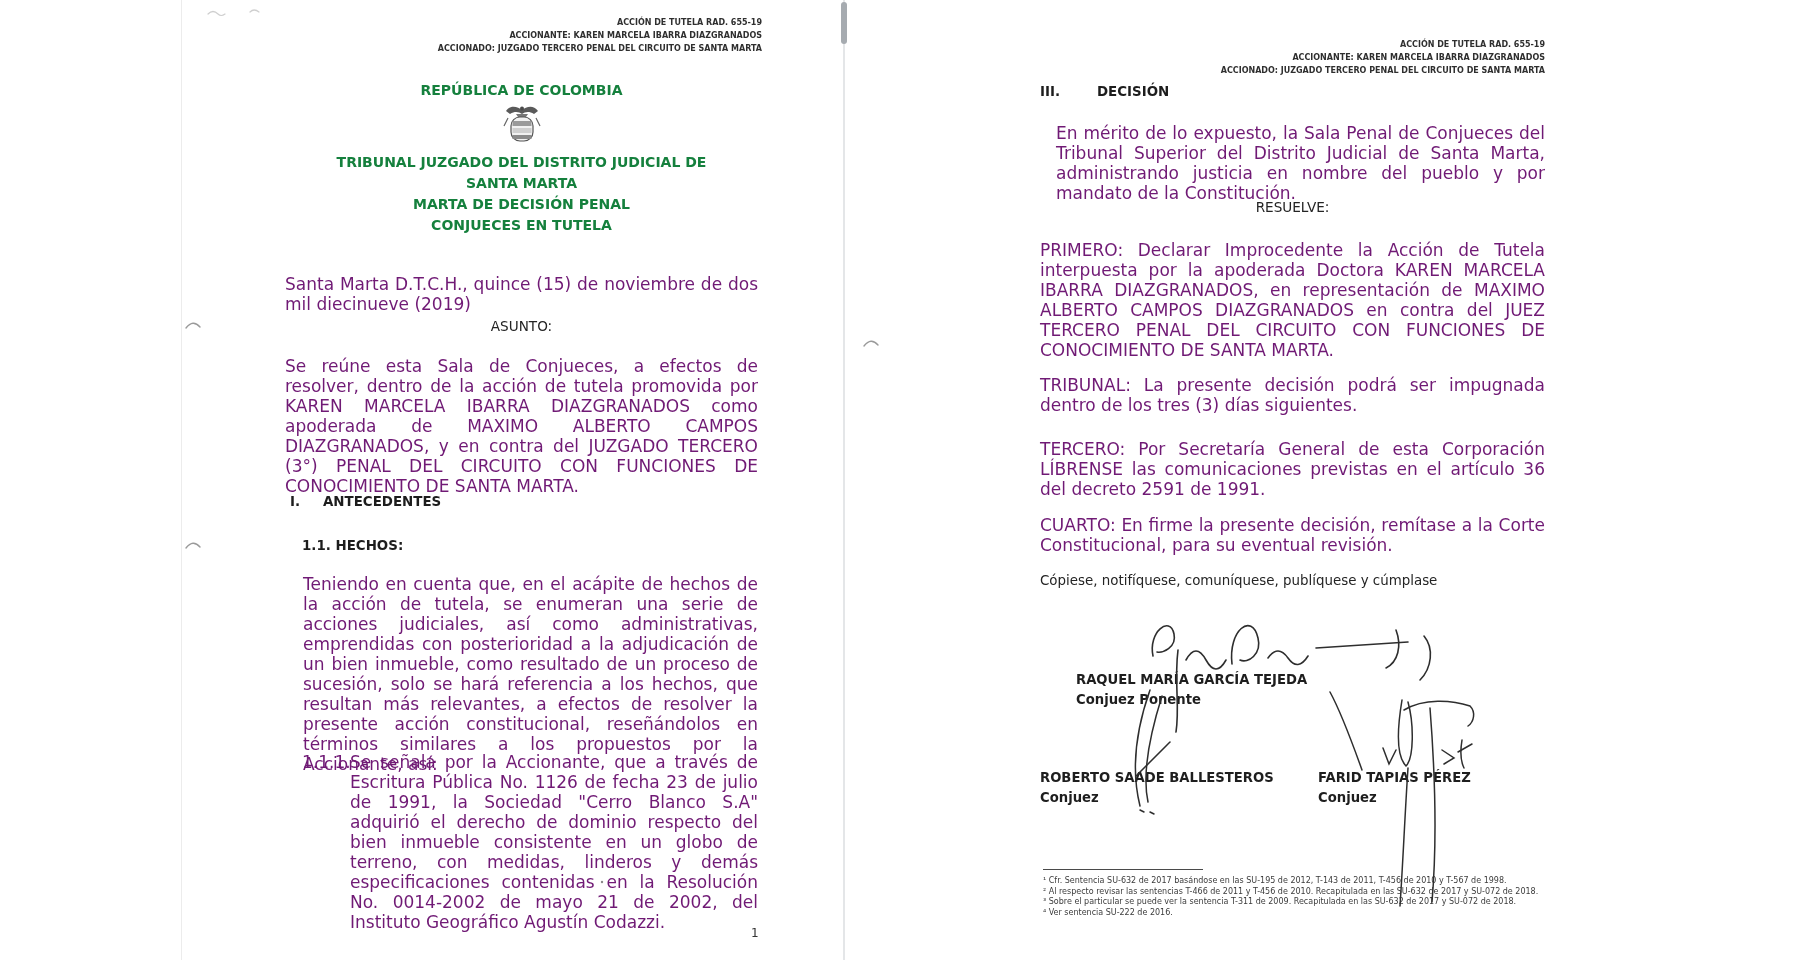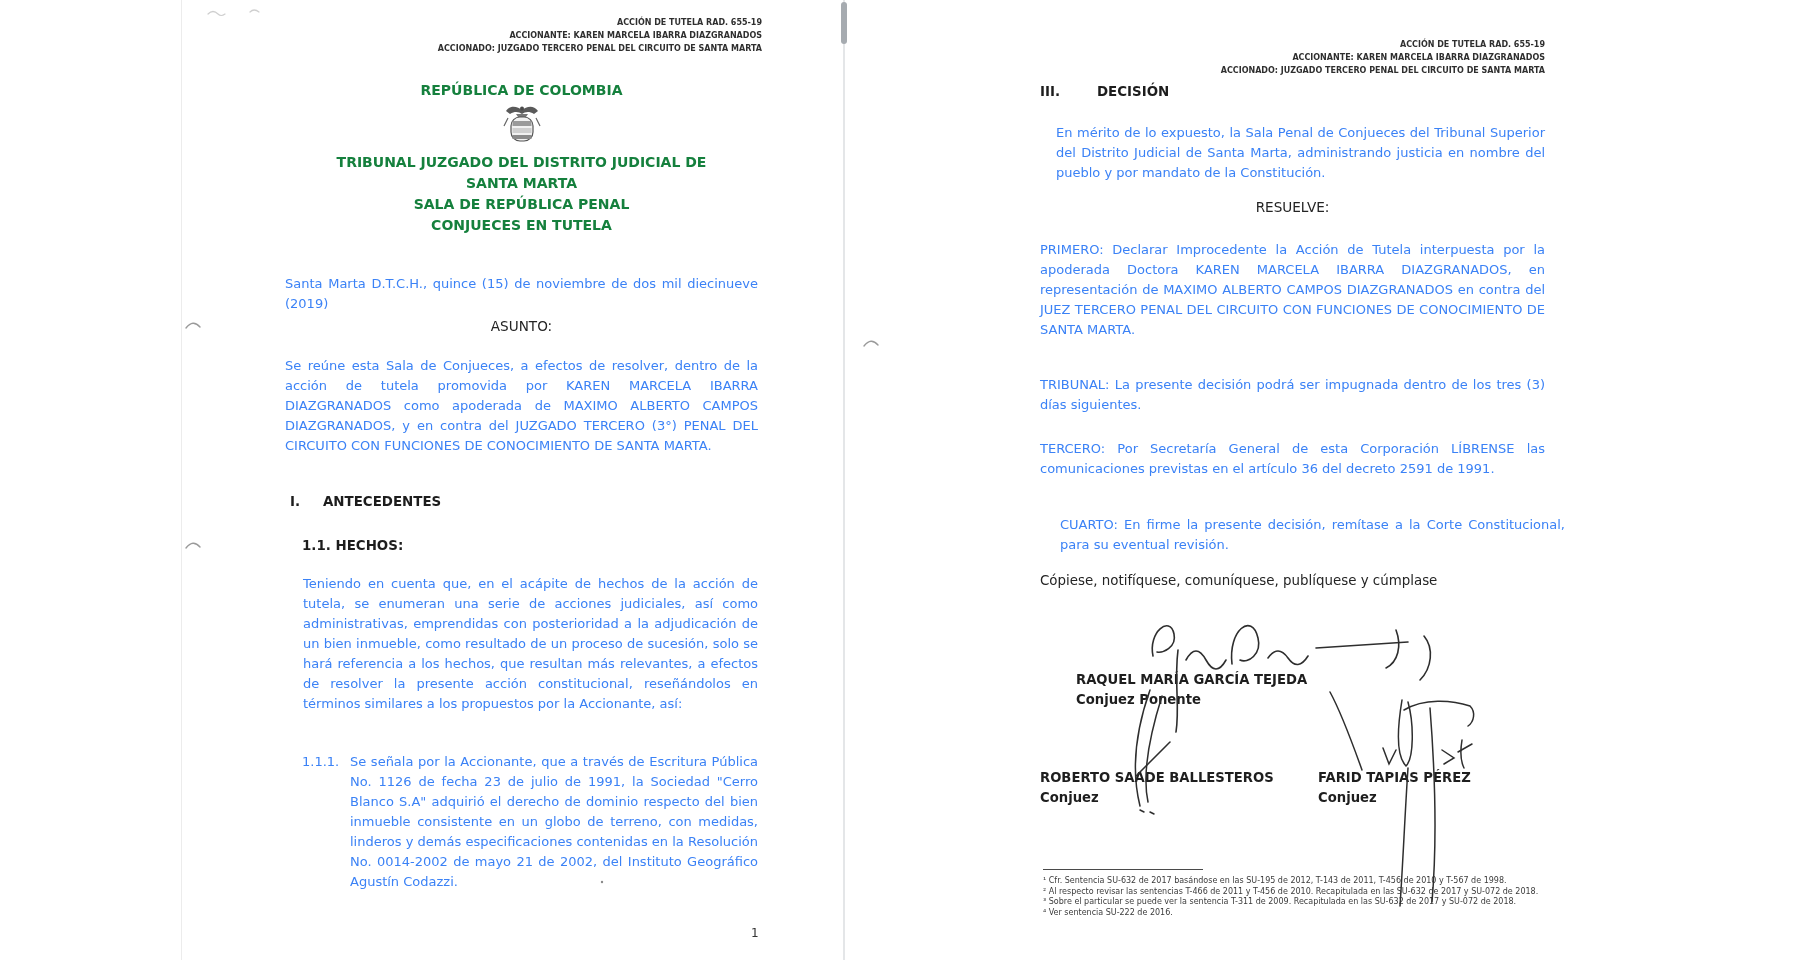--- a/index.html
+++ b/index.html
@@ -5,21 +5,21 @@
   * { margin:0; padding:0; box-sizing:border-box; }
   html,body { background:#ffffff; }
   #canvas {
     position:relative; width:1796px; height:960px; overflow:hidden;
     background:#ffffff; font-family:"DejaVu Sans","Liberation Sans",sans-serif;
     color:#242424;
   }
   .abs { position:absolute; }
   .hdr { font-size:8px; font-weight:bold; text-align:right; line-height:13px; color:#2f2f2f; }
   .hdr div { white-space:nowrap; }
-  .body-txt { font-size:13px; line-height:20px; text-align:justify; color:#3b82f6; }
+  .body-txt { font-size:17px; line-height:20px; text-align:justify; color:#701a75; }
   .b { font-weight:normal; }
   .ttl { font-weight:bold; font-size:14px; color:#15803d; }
   .center { text-align:center; }
   .heading-row { display:flex; font-weight:bold; font-size:13.4px; color:#1d1d1d; }
   .page-edge { width:1px; background:#ececec; }
   .divider-line { width:2px; background:#e4e6e8; }
   .scroll-thumb { width:6px; background:#a6abb0; border-radius:3px; }
   .signer { font-size:13.2px; line-height:20px; font-weight:bold; color:#1e1e1e; }
   .footnotes { font-size:8px; line-height:10.5px; color:#3b3b3b; text-align:left; }
   .foot-rule { border-top:1.5px solid #4a4a4a; width:160px; }
@@ -53,21 +53,21 @@
           <path d="M6,16 L2,24 M34,16 L38,24" stroke="#666" stroke-width="1.2" fill="none"></path>
           <rect x="9" y="15" width="22" height="24" rx="9" fill="#f1f1f1" stroke="#555" stroke-width="1.2"></rect>
           <rect x="10.5" y="19" width="19" height="5" fill="#9a9a9a"></rect>
           <rect x="10.5" y="26" width="19" height="5" fill="#cfcfcf"></rect>
           <rect x="10.5" y="33" width="19" height="4" fill="#8a8a8a"></rect>
         </svg>
       </div>
       <div class="ttl" style="line-height:21px; margin-top:4px;">
         <div>TRIBUNAL JUZGADO DEL DISTRITO JUDICIAL DE</div>
         <div>SANTA MARTA</div>
-        <div>SALA DE REPÚBLICA PENAL</div>
+        <div>MARTA DE DECISIÓN PENAL</div>
         <div>CONJUECES EN TUTELA</div>
       </div>
     </div>
 
     <p class="abs body-txt" style="left:104px; top:258px; width:473px;margin-top:16px;">Santa Marta D.T.C.H., quince (15) de noviembre de dos mil diecinueve (2019)</p>
 
     <div class="abs center b" style="left:104px; top:318px; width:473px; font-size:13.6px;">ASUNTO:</div>
 
     <p class="abs body-txt" style="left:104px; top:356px; width:473px;"><span>Se reúne esta Sala de Conjueces, a efectos de resolver, dentro de la acción de tutela promovida por KAREN MARCELA IBARRA DIAZGRANADOS como apoderada de MAXIMO ALBERTO CAMPOS DIAZGRANADOS, y en contra del </span><span class="b">JUZGADO TERCERO (3°) PENAL DEL CIRCUITO CON FUNCIONES DE CONOCIMIENTO DE SANTA MARTA.</span></p>
 
@@ -104,21 +104,21 @@
     <p class="abs body-txt" style="left:211px; top:123px; width:489px;">En mérito de lo expuesto, la Sala Penal de Conjueces del Tribunal Superior del Distrito Judicial de Santa Marta, administrando justicia en nombre del pueblo y por mandato de la Constitución.</p>
 
     <div class="abs center b" style="left:195px; top:199px; width:505px; font-size:13.6px;">RESUELVE:</div>
 
     <p class="abs body-txt" style="left:195px; top:240px; width:505px;"><span class="b">PRIMERO:</span><span> Declarar Improcedente la Acción de Tutela interpuesta por la apoderada Doctora </span><span class="b">KAREN MARCELA IBARRA DIAZGRANADOS</span><span>, en representación de </span><span class="b">MAXIMO ALBERTO CAMPOS DIAZGRANADOS</span><span> en contra del </span><span class="b">JUEZ TERCERO PENAL DEL CIRCUITO CON FUNCIONES DE CONOCIMIENTO DE SANTA MARTA</span><span>.</span></p>
 
     <p class="abs body-txt" style="left:195px; top:375px; width:505px;"><span class="b">TRIBUNAL:</span><span> La presente decisión podrá ser impugnada dentro de los tres (3) días siguientes.</span></p>
 
     <p class="abs body-txt" style="left:195px; top:439px; width:505px;"><span class="b">TERCERO:</span><span> Por Secretaría General de esta Corporación LÍBRENSE las comunicaciones previstas en el artículo 36 del decreto 2591 de 1991.</span></p>
 
-    <p class="abs body-txt" style="left:195px; top:515px; width:505px;margin-left:20px;"><span class="b">CUARTO:</span><span> En firme la presente decisión, remítase a la Corte Constitucional, para su eventual revisión.</span></p>
+    <p class="abs body-txt" style="left:195px; top:515px; width:505px;"><span class="b">CUARTO:</span><span> En firme la presente decisión, remítase a la Corte Constitucional, para su eventual revisión.</span></p>
 
     <div class="abs b" style="left:195px; top:573px; font-size:13.4px;">Cópiese, notifíquese, comuníquese, publíquese y cúmplase</div>
 
     <div class="abs signer" style="left:231px; top:670px; width:400px;">
       <div>RAQUEL MARÍA GARCÍA TEJEDA</div>
       <div>Conjuez Ponente</div>
     </div>
 
     <div class="abs signer" style="left:195px; top:768px; width:260px;">
       <div>ROBERTO SAADE BALLESTEROS</div>

